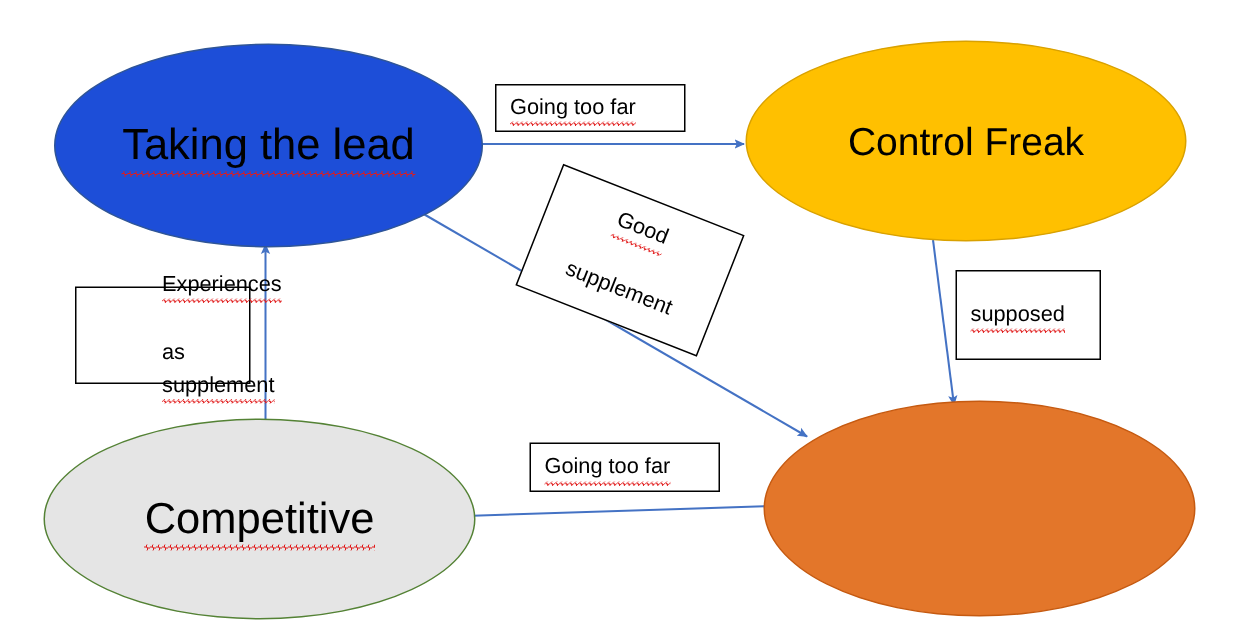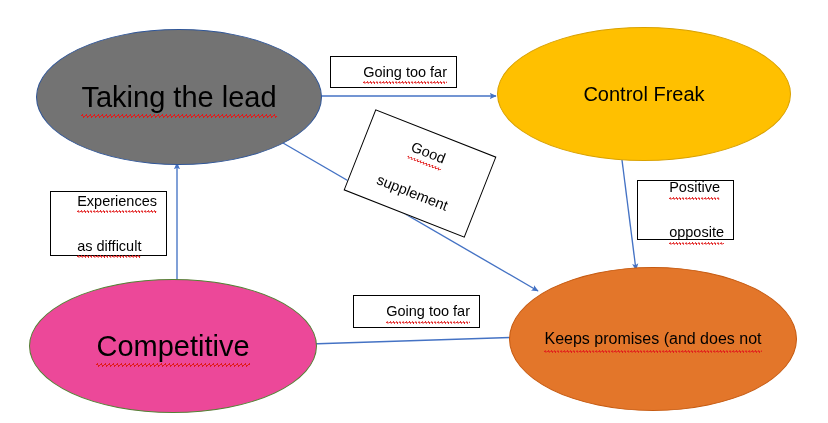--- a/index.html
+++ b/index.html
@@ -39,35 +39,35 @@
   }
   .node-label {
     color: #000000;
     line-height: 1.32;
     padding: 0 10px;
     white-space: pre-line;
   }
 
   #node-taking-the-lead {
     left: 36px; top: 29px; width: 286px; height: 136px;
-    background: #737373;
+    background: #1d4ed8;
     border: 1px solid #2F5597;
   }
   #node-taking-the-lead .node-label { font-size: 29px; }
 
   #node-control-freak {
     left: 497px; top: 27px; width: 294px; height: 134px;
     background: #FFC000;
     border: 1px solid #D9A100;
   }
-  #node-control-freak .node-label { font-size: 20px; }
+  #node-control-freak .node-label { font-size: 26px; }
 
   #node-competitive {
     left: 29px; top: 279px; width: 288px; height: 134px;
-    background: #ec4899;
+    background: #e5e5e5;
     border: 1px solid #548235;
   }
   #node-competitive .node-label { font-size: 29px; }
 
   #node-keeps-promises {
     left: 509px; top: 267px; width: 288px; height: 144px;
     background: #E3762A;
     border: 1px solid #C55A11;
   }
   #node-keeps-promises .node-label { font-size: 16px; line-height: 1.62; }
@@ -104,21 +104,20 @@
     background: #ffffff;
     border: 1.3px solid #000000;
     box-sizing: border-box;
     color: #000000;
     font-size: 14.5px;
     line-height: 1.55;
     display: flex;
     flex-direction: column;
     justify-content: center;
     white-space: pre-line;
-    align-items: flex-end;
   }
   .edge-label .lbl-text { padding: 0 9px; }
 
   #label-going-too-far-top   { left: 330px; top: 56px;  width: 127px; height: 32px; }
   #label-going-too-far-bottom{ left: 353px; top: 295px; width: 127px; height: 33px; }
   #label-experiences-as-difficult { left: 50px; top: 191px; width: 117px; height: 65px; padding-left: 48px; }
   #label-positive-opposite   { left: 637px; top: 180px; width: 97px;  height: 60px; }
 
   #label-good-supplement {
     left: 355px; top: 130px; width: 130px; height: 87px;
@@ -159,43 +158,41 @@
   <div class="node" id="node-control-freak">
     <div class="node-label">Control Freak</div>
   </div>
 
   <div class="node" id="node-competitive">
     <div class="node-label"><span class="sq">Competitive</span></div>
   </div>
 
   <div class="node" id="node-keeps-promises">
     <div class="node-label">
-      <div><span class="sq sq-sm">Keeps promises (and does not</span></div>
     </div>
   </div>
 
   <div class="edge-label" id="label-going-too-far-top">
     <div class="lbl-text"><span class="sq sq-sm">Going too far</span></div>
   </div>
 
   <div class="edge-label" id="label-positive-opposite">
     <div class="lbl-text">
-      <div><span class="sq sq-sm">Positive</span></div>
-      <div><span class="sq sq-sm">opposite</span></div>
+      <div><span class="sq sq-sm">supposed</span></div>
     </div>
   </div>
 
   <div class="edge-label" id="label-going-too-far-bottom">
     <div class="lbl-text"><span class="sq sq-sm">Going too far</span></div>
   </div>
 
   <div class="edge-label" id="label-experiences-as-difficult">
     <div class="lbl-text">
       <div><span class="sq sq-sm">Experiences</span></div>
-      <div><span class="sq sq-sm">as difficult</span></div>
+      <div><span class="sq sq-sm">as supplement</span></div>
     </div>
   </div>
 
   <div class="edge-label" id="label-good-supplement">
     <div class="lbl-text">
       <div><span class="sq sq-sm">Good</span></div>
       <div><span>supplement</span></div>
     </div>
   </div>
 

